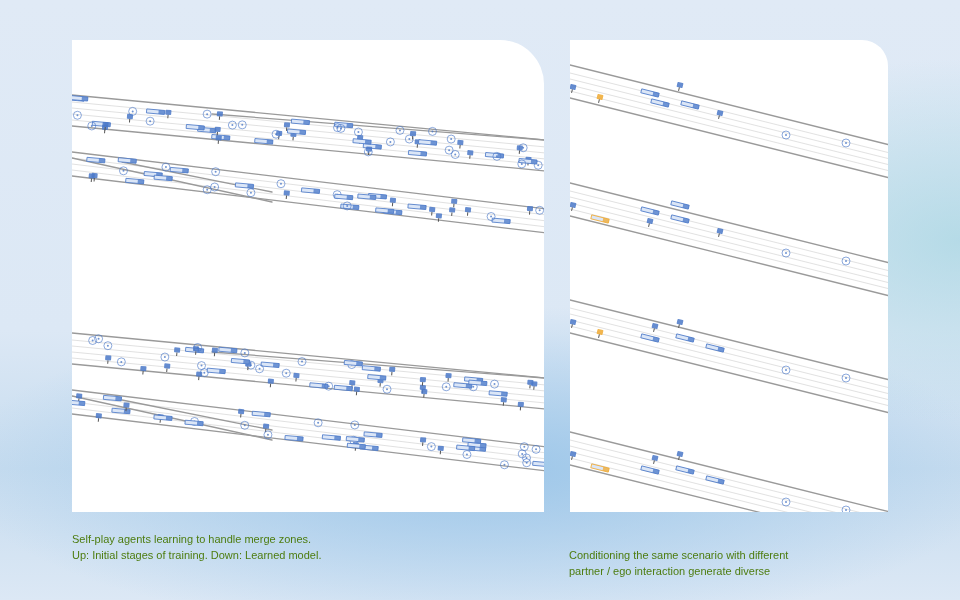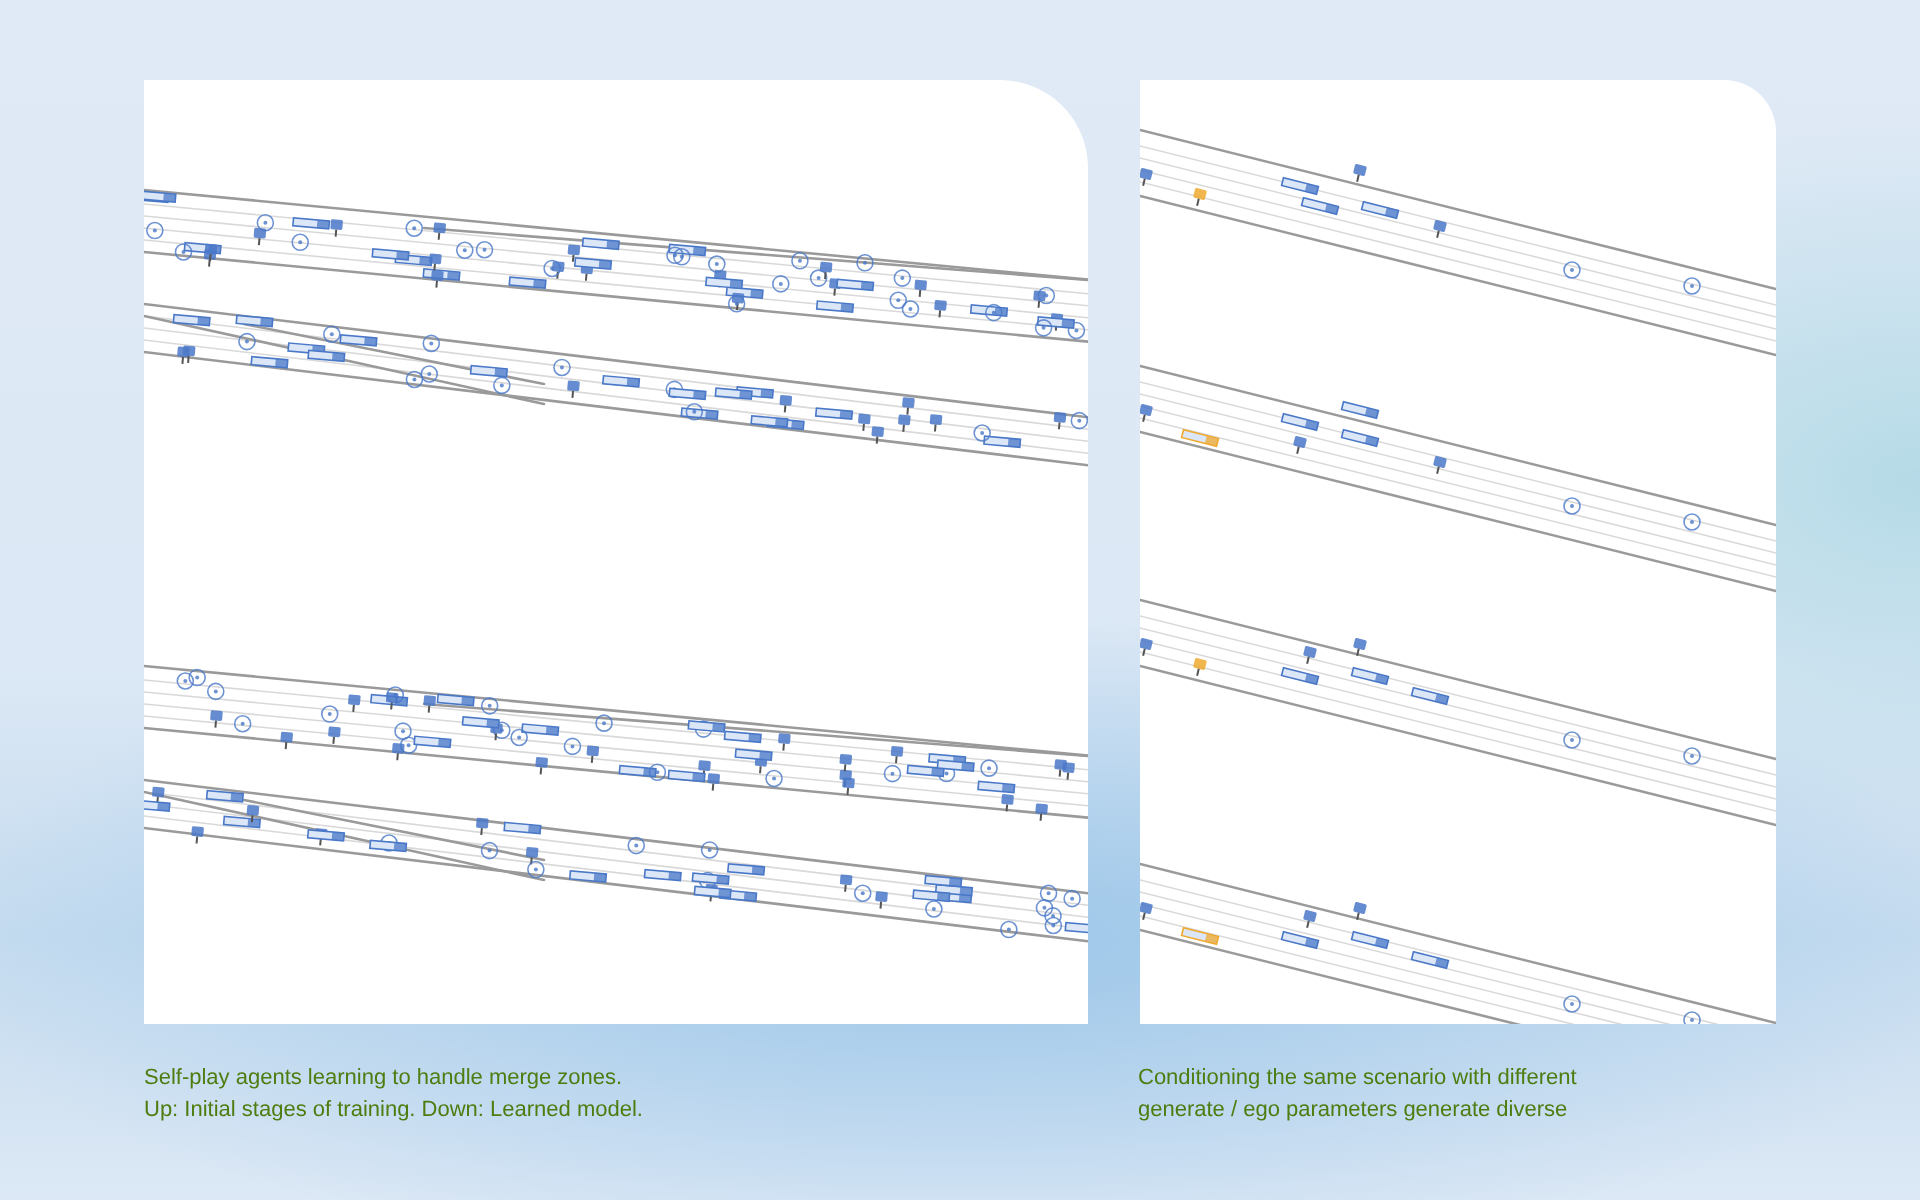--- a/index.html
+++ b/index.html
@@ -15,21 +15,21 @@
       position: absolute; background: #ffffff; overflow: hidden;
     }
     #panel-left { left: 72px; top: 40px; width: 472px; height: 472px; border-top-right-radius: 44px; }
     #panel-right { left: 570px; top: 40px; width: 318px; height: 472px; border-top-right-radius: 26px; }
     .panel svg { position: absolute; left: 0; top: 0; }
     .caption {
       position: absolute; color: #4d7c0f; font-size: 11px; line-height: 16px;
       font-family: "Liberation Sans", "DejaVu Sans", sans-serif;
     }
     #caption-left { left: 72px; top: 531px; width: 470px; }
-    #caption-right { left: 569px; top: 531px; width: 330px; }
+    #caption-right { left: 569px; top: 547px; width: 330px; }
     .caption div { white-space: nowrap; }
   </style>
 </head>
 <body>
 
 <div class="panel" id="panel-left">
   <svg id="svg-left" width="472" height="472" viewBox="0 0 472 472">
       <g>
         <line x1="0" y1="55" x2="472" y2="99.84" stroke="#9a9a9a" stroke-width="1.3" stroke-linecap="round"></line>
         <line x1="0" y1="62" x2="472" y2="106.84" stroke="#d9d9d9" stroke-width="0.8" stroke-linecap="round"></line>
@@ -1006,14 +1006,14 @@
     </svg>
 </div>
 
 <div class="caption" id="caption-left">
   <div>Self-play agents learning to handle merge zones.</div>
   <div>Up: Initial stages of training. Down: Learned model.</div>
 </div>
 
 <div class="caption" id="caption-right">
   <div>Conditioning the same scenario with different</div>
-  <div>generate / ego parameters generate diverse</div>
+  <div>partner / ego interaction generate diverse</div>
 </div>
 
 </body></html>

